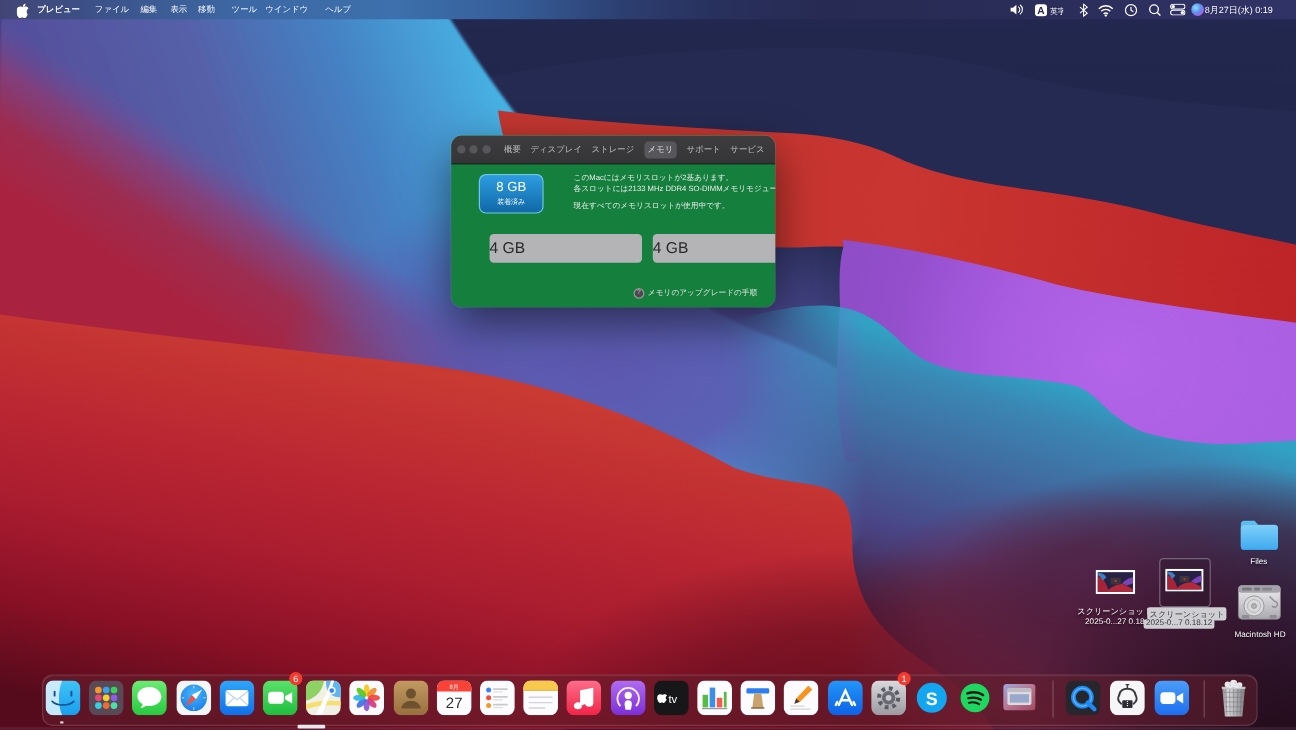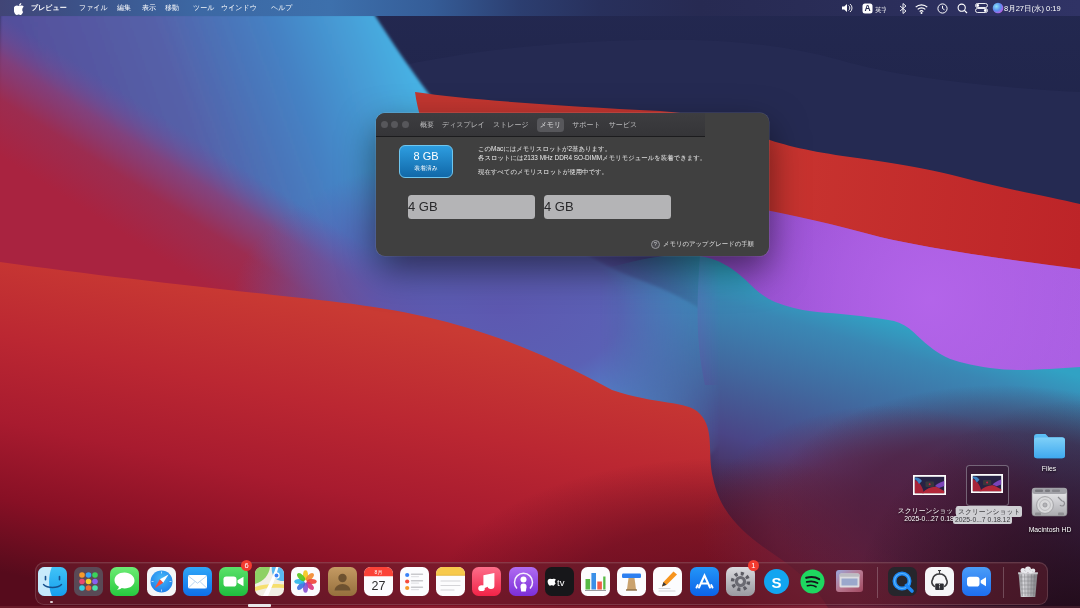--- a/index.html
+++ b/index.html
@@ -1,22 +1,22 @@
 <!DOCTYPE html>
 <html><head><meta charset="utf-8"><style>
 html,body{margin:0;padding:0;width:1080px;height:608px;overflow:hidden;background:#1b1f40;font-family:"Liberation Sans",sans-serif;}
 #screen{position:absolute;inset:0;width:1080px;height:608px;}
 .abs{position:absolute;}
 #menubar{position:absolute;left:0;top:0;width:1080px;height:16px;z-index:30;
  background:linear-gradient(to right,#414576 0px,#3c5086 70px,#3c68a4 200px,#3d70ac 330px,#355d98 430px,#2c3e70 520px,#28305c 600px,#272a52 700px,#2a2d58 850px,#2e3162 1000px,#303365 1080px);
  color:#fff;font-size:9px;}
 #menubar .mi{position:absolute;top:3px;white-space:nowrap;letter-spacing:0px;}
 #menubar .bold{font-weight:bold;}
-#win{position:absolute;left:376px;top:113px;width:393px;height:143px;z-index:20;border-radius:9px;overflow:hidden;
- box-shadow:0 14px 36px rgba(0,0,0,.52),0 0 0 0.5px rgba(255,255,255,.22);background:#404040;}
+#win{position:absolute;left:376px;top:113px;width:270px;height:143px;z-index:20;border-radius:9px;overflow:hidden;
+ box-shadow:0 14px 36px rgba(0,0,0,.52),0 0 0 0.5px rgba(255,255,255,.22);background:#15803d;}
 #titlebar{position:absolute;left:0;top:0;width:329px;height:23px;background:linear-gradient(#3d3d40,#353538);border-bottom:1px solid #1c1c1e;}
 .tl{position:absolute;top:7.5px;width:7px;height:7px;border-radius:50%;background:#57575b;}
 #tabs{position:absolute;left:44px;top:4.5px;display:flex;gap:8px;font-size:7px;color:#c0c0c2;align-items:center;height:14px;}
 #tabs .sel{background:#57575b;border-radius:3.5px;padding:2px 3px;color:#dedee0;}
 #gbbox{position:absolute;left:23px;top:32px;width:52px;height:31px;border-radius:6px;border:1px solid #6fc6ef;
  background:linear-gradient(#2d9de0,#1168a8);color:#fff;text-align:center;}
 #gbbox .g1{font-size:11px;margin-top:4px;}
 #gbbox .g2{font-size:5.8px;margin-top:1.5px;}
 #wintext{position:absolute;left:102px;top:30.5px;font-size:6.4px;line-height:9px;color:#ececec;white-space:nowrap;}
 .bar{position:absolute;top:82px;width:127px;height:23.5px;background:#b4b4b6;border-radius:3.5px;color:#29292b;

